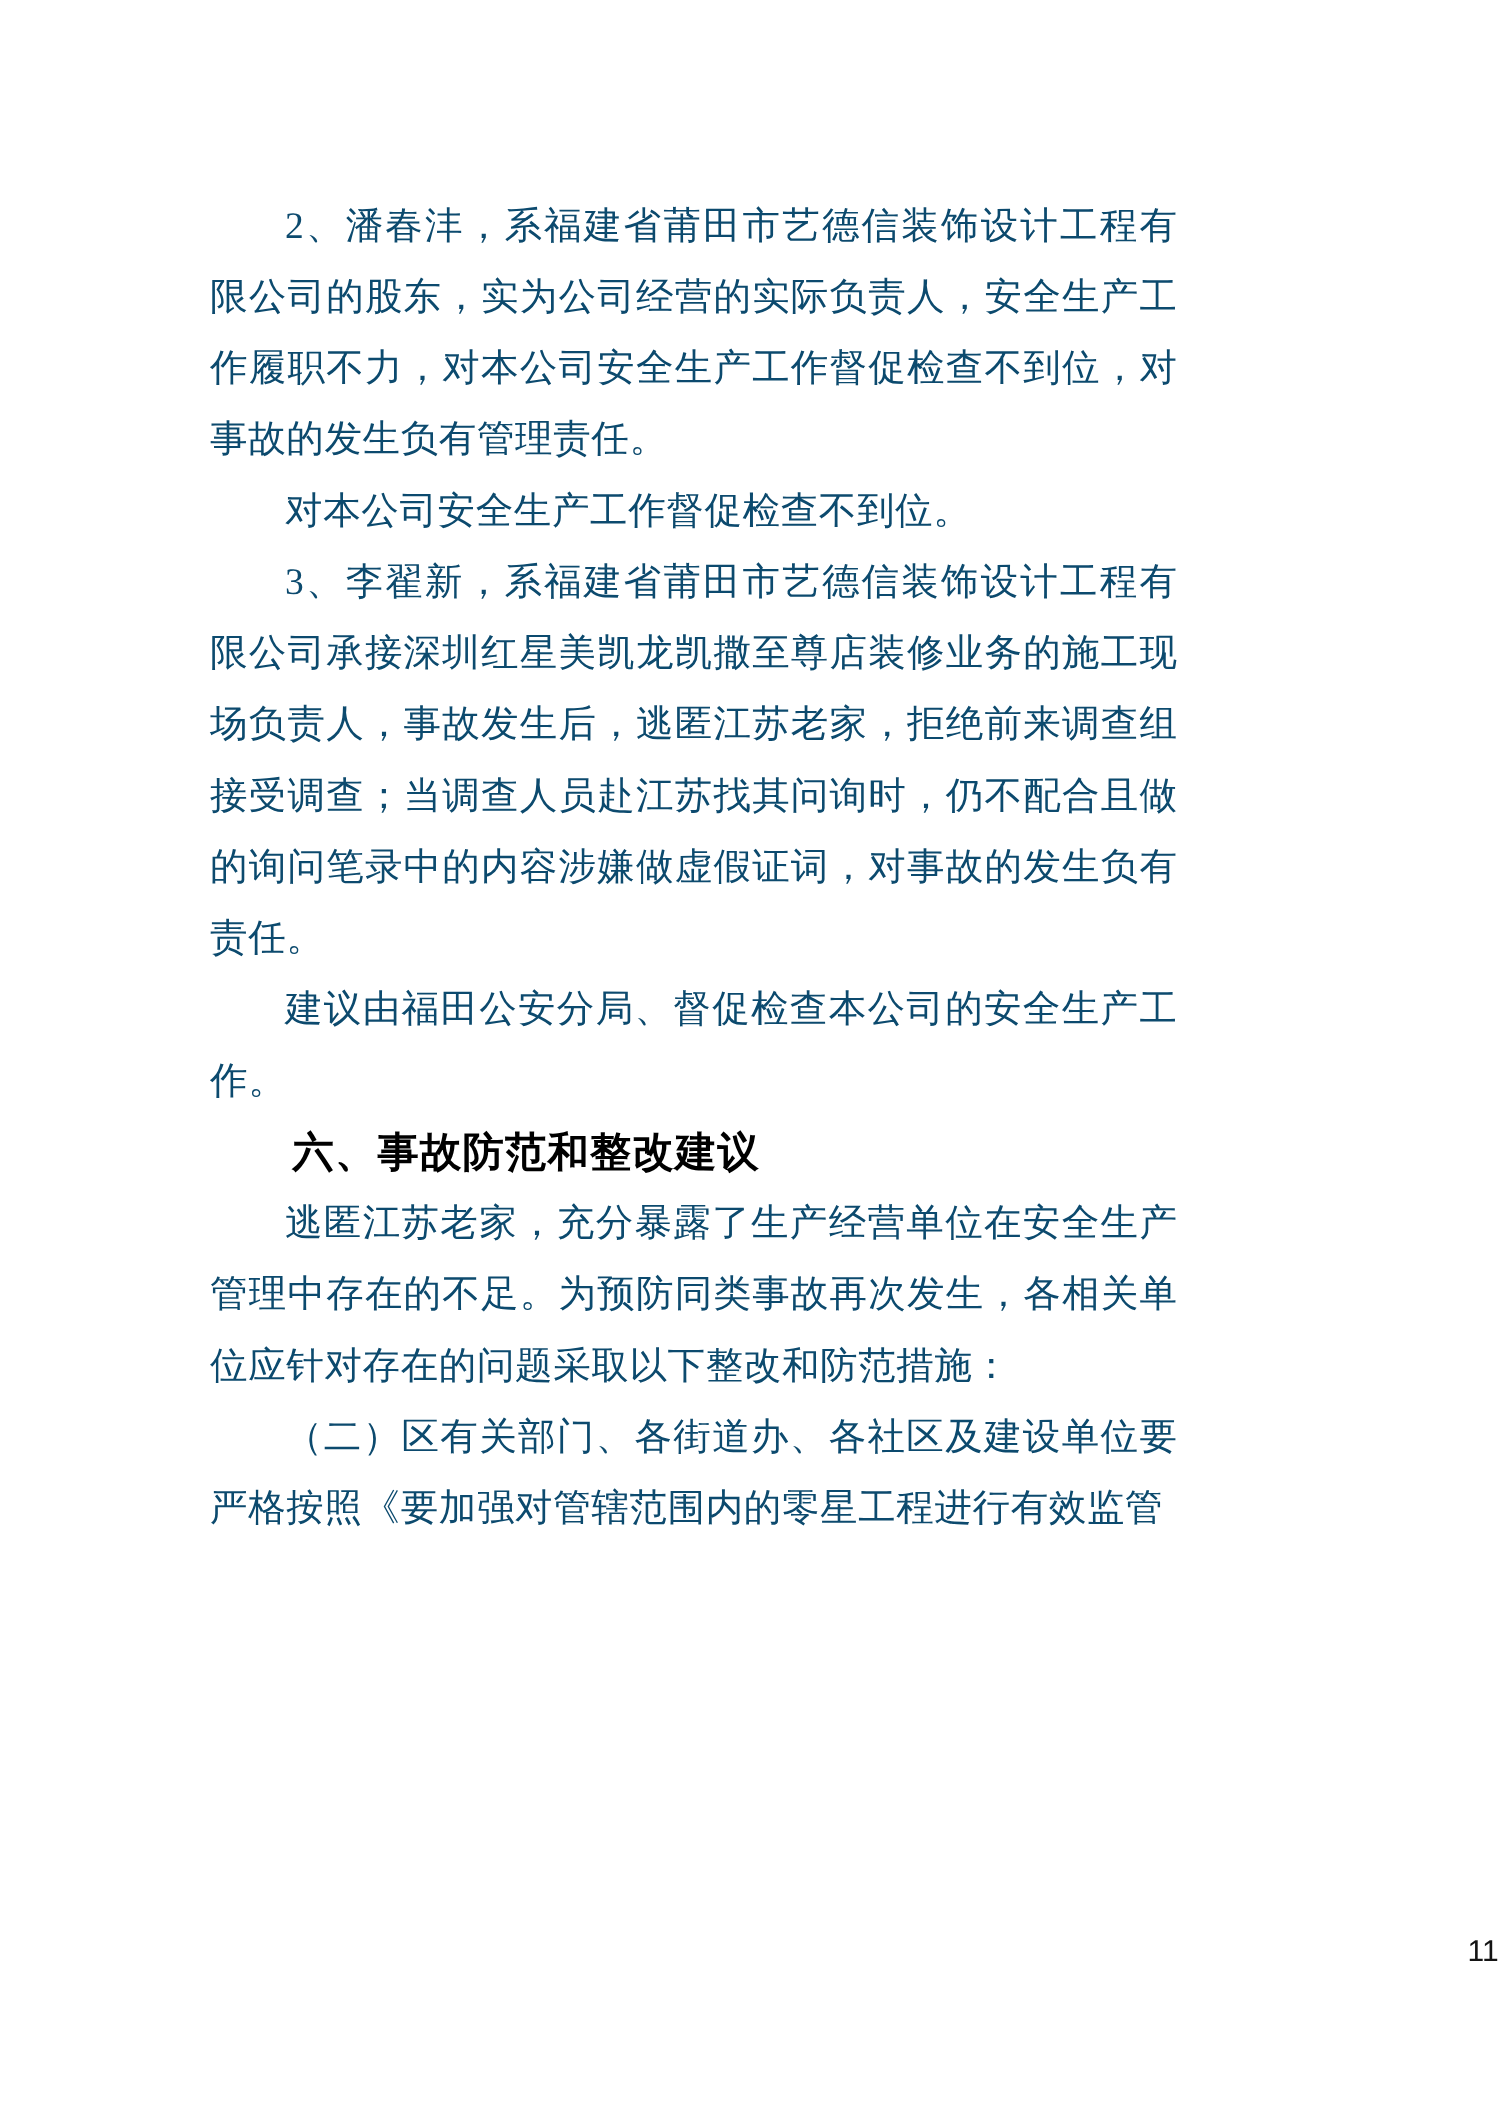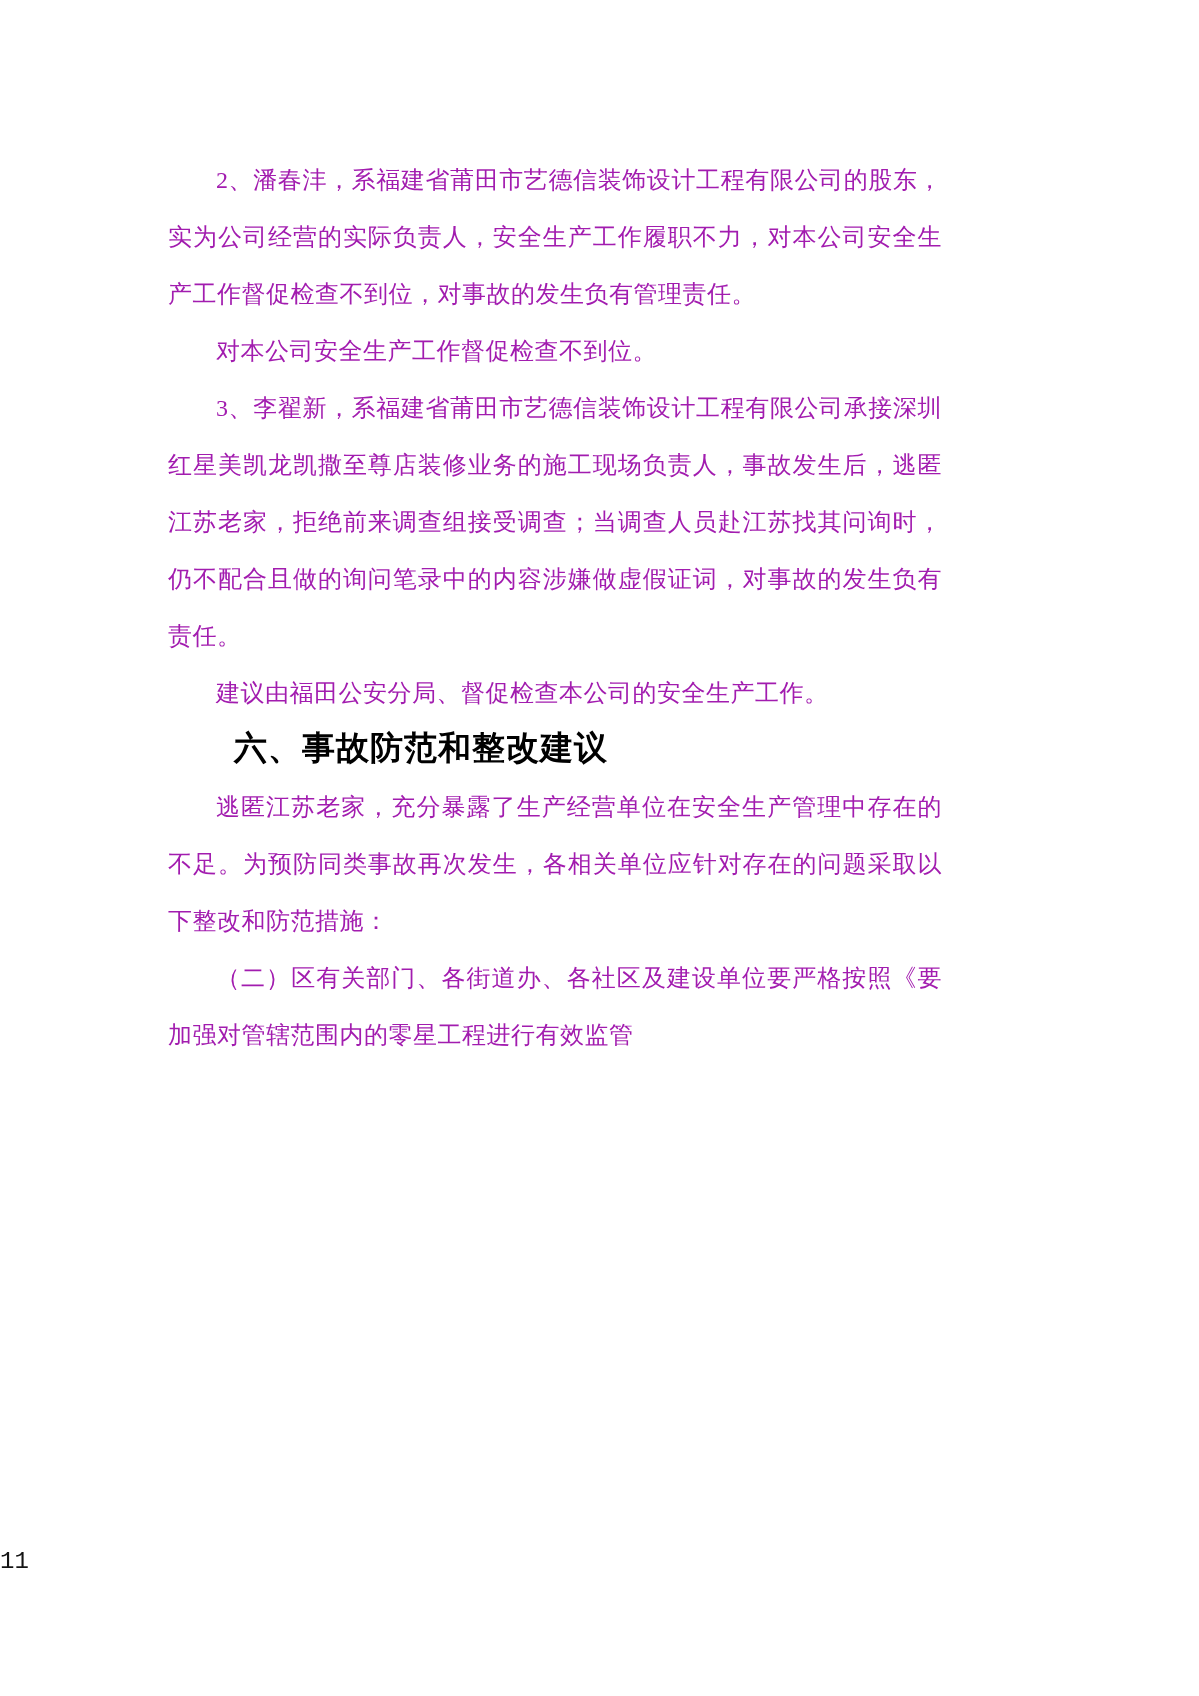--- a/index.html
+++ b/index.html
@@ -18,44 +18,44 @@
   .content {
     position: absolute;
     left: 168px;
     top: 152px;
     width: 774px;
   }
   p.para {
     margin: 0;
     padding: 0;
     font-family: "Liberation Serif", "DejaVu Serif", serif;
-    font-size: 24px;
+    font-size: 30px;
     line-height: 57px;
     text-align: justify;
     text-justify: inter-character;
     word-break: break-all;
     text-indent: 2em;
-    color: #a21caf;
+    color: #0c4a6e;
     letter-spacing: 0.5px;
   }
   p.para.heading {
-    font-family: Liberation Mono, monospace;
+    font-family: Liberation Sans, sans-serif;
     font-weight: 700;
     font-size: 33px;
     line-height: 57px;
     color: #000000;
     letter-spacing: 1px;
   }
   .page-number {
     position: absolute;
     left: 0;
     right: 0;
     top: 1548px;
-    text-align: left;
-    font-family: Liberation Mono, monospace;
+    text-align: right;
+    font-family: Liberation Sans, sans-serif;
     font-size: 24px;
     color: #141414;
   }
 </style>
 </head>
 <body>
 
 <div class="page">
   <main class="content">
       <p class="para body">2、潘春沣，系福建省莆田市艺德信装饰设计工程有限公司的股东，实为公司经营的实际负责人，安全生产工作履职不力，对本公司安全生产工作督促检查不到位，对事故的发生负有管理责任。</p>

